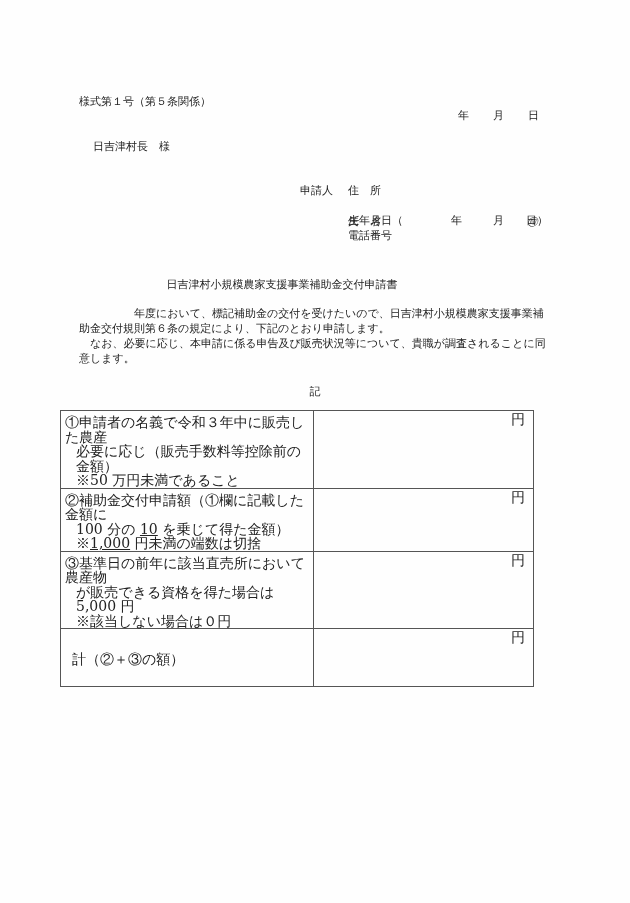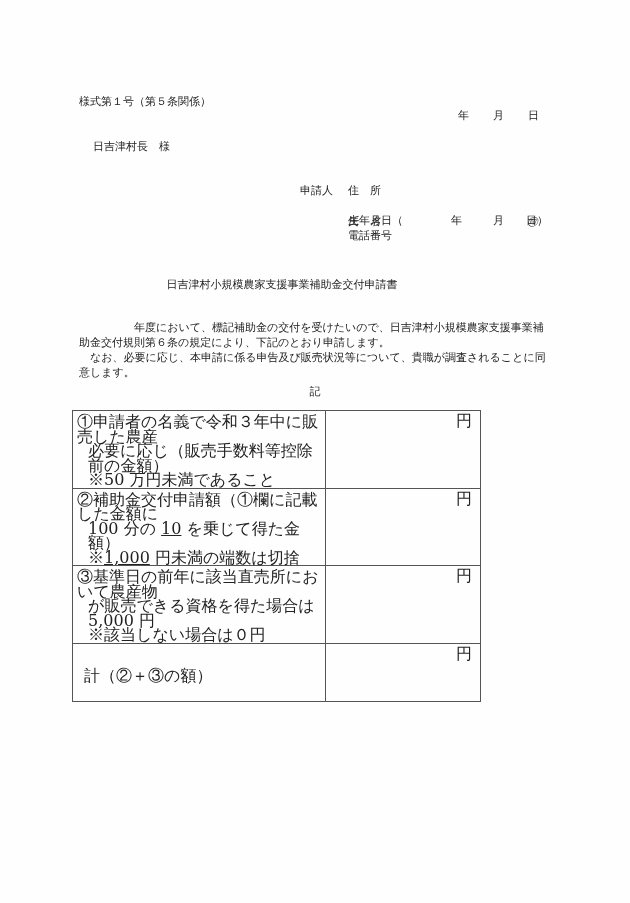--- a/index.html
+++ b/index.html
@@ -13,22 +13,22 @@
   .date { left: 458px; top: 109px; word-spacing: 0; }
   .date span { display: inline-block; }
   .addressee { left: 93px; top: 140px; }
   .applicant { left: 300px; top: 184px; }
   .ap-label { position: absolute; left: 0; top: 0; }
   .ap-line { position: absolute; left: 48px; }
   .title { left: 0; width: 564px; text-align: center; top: 278px; }
   .para { left: 79px; top: 306px; width: 470px; white-space: normal; line-height: 15px; }
   .ki { left: 0; width: 630px; text-align: center; top: 385px; }
   table.app {
-    position: absolute; left: 72px; top: 410px; width: 409px;
-    border-collapse: collapse; font-size: 16px;
+    position: absolute; left: 60px; top: 410px; width: 474px;
+    border-collapse: collapse; font-size: 14px;
   }
   table.app td { border: 1px solid #555; vertical-align: top; padding: 0; }
   td.lbl { width: 252px; height: 57px; }
   td.amt { text-align: right; vertical-align: middle; }
   .lbl-text { padding: 4px 4px 0 4px; line-height: 14.5px; }
   .indent { padding-left: 11px; }
   .u { text-decoration: underline; }
   .amt-text { padding-right: 8px; }
   .total-lbl { padding-left: 11px; padding-top: 22px; }
   td.attach { height: 57px; }
@@ -62,21 +62,21 @@
     <span style="position:absolute;left:178px">日）</span>
   </div>
   <div class="ap-line" style="top:45px">
     <span>電話番号</span>
   </div>
 </div>
 
 <div class="abs title">日吉津村小規模農家支援事業補助金交付申請書</div>
 
 <div class="abs para">
-  <div style="text-indent:55px;margin-top:14px;">年度において、標記補助金の交付を受けたいので、日吉津村小規模農家支援事業補助金交付規則第６条の規定により、下記のとおり申請します。</div>
+  <div style="text-indent:55px;">年度において、標記補助金の交付を受けたいので、日吉津村小規模農家支援事業補助金交付規則第６条の規定により、下記のとおり申請します。</div>
   <div style="text-indent:11px;">なお、必要に応じ、本申請に係る申告及び販売状況等について、貴職が調査されることに同意します。</div>
 </div>
 
 <div class="abs ki">記</div>
 
 <table class="app">
   <tbody>
       <tr>
     <td class="lbl">
       <div class="lbl-text">

